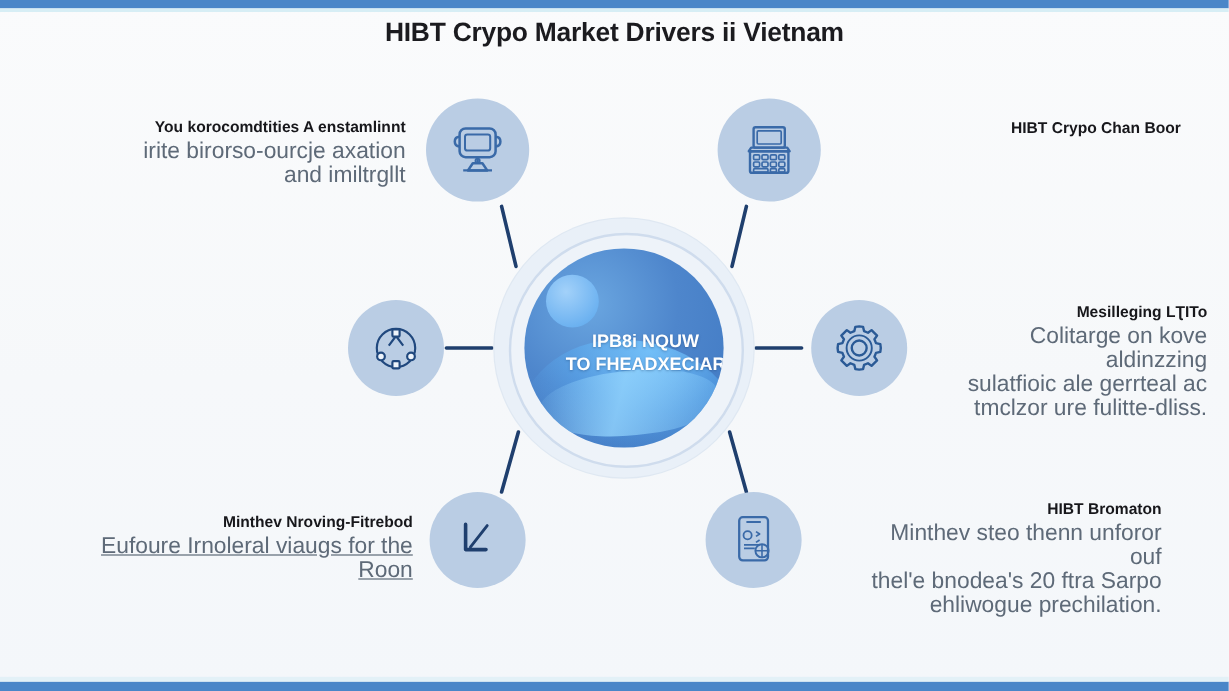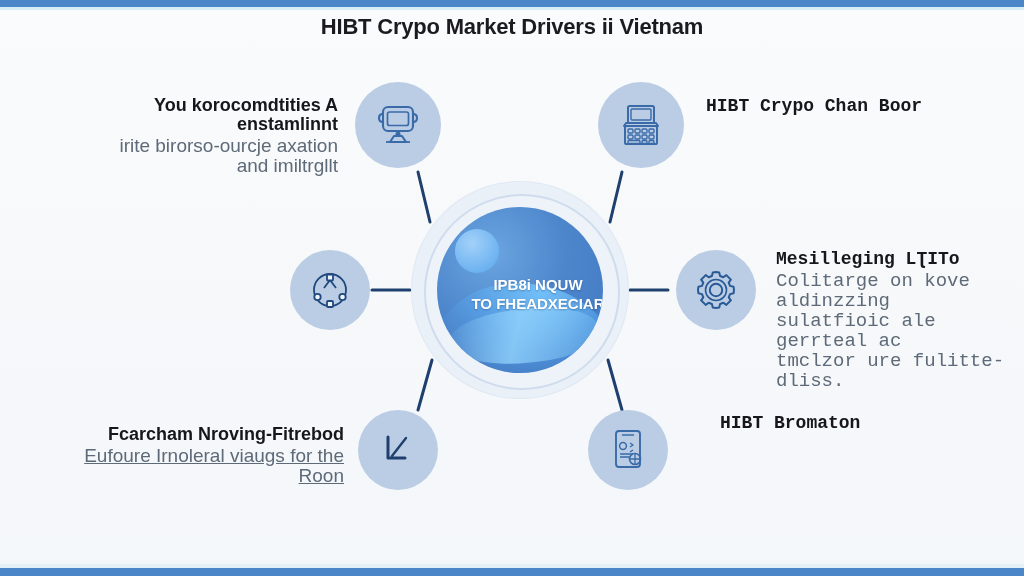--- a/index.html
+++ b/index.html
@@ -76,24 +76,24 @@
   
   .node{
     position:absolute;border-radius:50%;
     background:#bacde4;
     display:flex;align-items:center;justify-content:center;
   }
   .node svg{display:block;}
 
   
   .block{position:absolute;}
-  .block .head{font-size:18px;font-weight:bold;color:#17171b;line-height:19px;}
+  .block .head{font-size:13px;font-weight:bold;color:#17171b;line-height:19px;}
   .block .body{font-size:19px;color:#5e6a78;line-height:20px;margin-top:2px;}
   .align-right{text-align:right;}
-  .align-left{text-align:left;font-family:Liberation Mono, monospace;}
+  .align-left{text-align:right;}
 </style>
 </head>
 <body>
 
 <div id="stage">
 
   <div class="edge-bar top"></div>
   <div class="edge-bar bottom"></div>
 
   <div id="title">HIBT Crypo Market Drivers ii Vietnam</div>
@@ -199,34 +199,37 @@
 
   <div class="node" style="left:358px;top:410px;width:80px;height:80px;">
     <span>
       <svg width="46" height="46" viewBox="0 0 46 46" fill="none" stroke="#1f3f6e" stroke-width="3" stroke-linecap="round" stroke-linejoin="round">
         <path d="M13 10v21h17"></path>
         <path d="M31 11L17 29" stroke-width="2.4"></path>
       </svg>
     </span>
   </div>
   <div class="block align-right" style="left:58px;top:425px;width:286px;">
-    <div class="head">Fcarcham Nroving-Fitrebod</div>
+    <div class="head">Minthev Nroving-Fitrebod</div>
     <div class="body" style="white-space:pre-line;text-decoration:underline;">Eufoure Irnoleral viaugs for the Roon</div>
   </div>
 
   <div class="node" style="left:588px;top:410px;width:80px;height:80px;">
     <span>
       <svg width="48" height="48" viewBox="0 0 48 48" fill="none" stroke="#3a6aa8" stroke-width="1.9" stroke-linejoin="round">
         <rect x="12" y="5" width="24" height="36" rx="3"></rect>
         <path d="M18 9h12" stroke-width="1.5"></path>
         <circle cx="19" cy="20" r="3.4" stroke-width="1.5"></circle>
         <path d="M26 17l3 2-3 2M29 24l-3 2" stroke-width="1.4"></path>
         <path d="M16 28h13M16 31h9" stroke-width="1.5"></path>
         <circle cx="31" cy="33" r="5.5" stroke-width="1.6"></circle>
         <path d="M31 28v11M26 33h10" stroke-width="1.3"></path>
       </svg>
     </span>
   </div>
   <div class="block align-left" style="left:708px;top:414px;width:248px;margin-left:12px;">
     <div class="head">HIBT Bromaton</div>
+    <div class="body" style="white-space:pre-line;">Minthev steo thenn unforor ouf
+thel'e bnodea's 20 ftra Sarpo
+ehliwogue prechilation.</div>
   </div>
 
 </div>
 
 </body></html>

